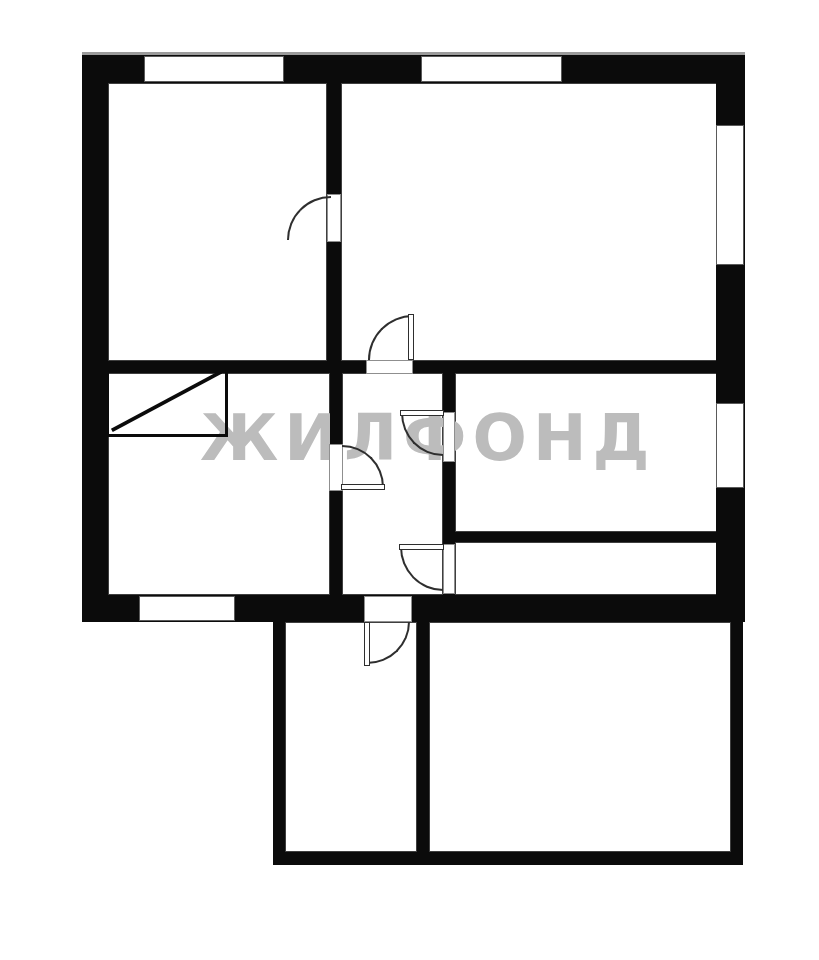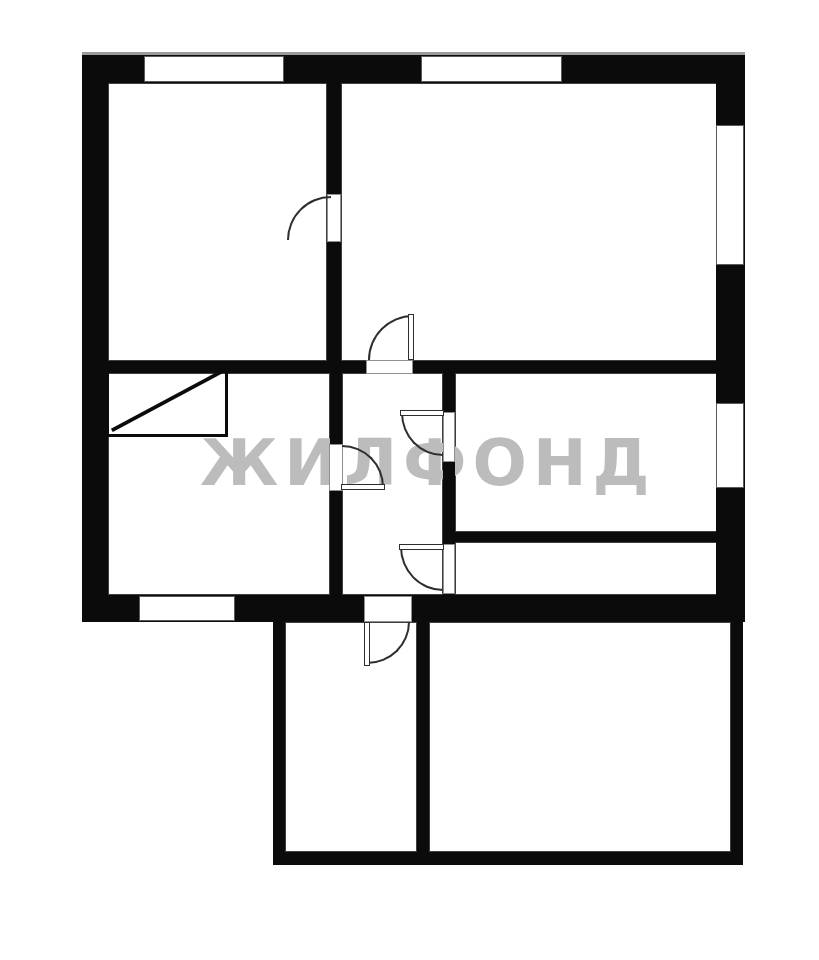--- a/index.html
+++ b/index.html
@@ -25,21 +25,21 @@
   .arc{background:transparent;border:0 solid #2e2e2e;z-index:5;}
   .arc-tl{border-top-width:2px;border-left-width:2px;border-top-left-radius:100% 100%;}
   .arc-tr{border-top-width:2px;border-right-width:2px;border-top-right-radius:100% 100%;}
   .arc-bl{border-bottom-width:2px;border-left-width:2px;border-bottom-left-radius:100% 100%;}
   .arc-br{border-bottom-width:2px;border-right-width:2px;border-bottom-right-radius:100% 100%;}
 </style>
 </head>
 <body>
 
 <div class="canvas" style="width: 819px; height: 960px; background: rgb(255, 255, 255);">
-  <div class="watermark" style="left: 200px; top: 431px; font-size: 64px; letter-spacing: 6px; color: rgb(188, 188, 188);">ЖИЛФОНД</div>
+  <div class="watermark" style="left: 200px; top: 406px; font-size: 64px; letter-spacing: 6px; color: rgb(188, 188, 188);">ЖИЛФОНД</div>
 <div class="abs room" style="left: 108px; top: 83px; width: 219px; height: 278px;"></div>
     <div class="abs room" style="left: 341px; top: 83px; width: 377px; height: 278px;"></div>
     <div class="abs room" style="left: 108px; top: 373px; width: 222px; height: 222px;"></div>
     <div class="abs room" style="left: 342px; top: 373px; width: 101px; height: 222px;"></div>
     <div class="abs room" style="left: 455px; top: 373px; width: 263px; height: 159px;"></div>
     <div class="abs room" style="left: 455px; top: 542px; width: 263px; height: 53px;"></div>
     <div class="abs room" style="left: 285px; top: 622px; width: 132px; height: 230px;"></div>
     <div class="abs room" style="left: 429px; top: 622px; width: 302px; height: 230px;"></div>
     <div class="abs closet" style="left: 106px; top: 367px; width: 122px; height: 70px;">
       <svg viewBox="0 0 122 70" preserveAspectRatio="none">

